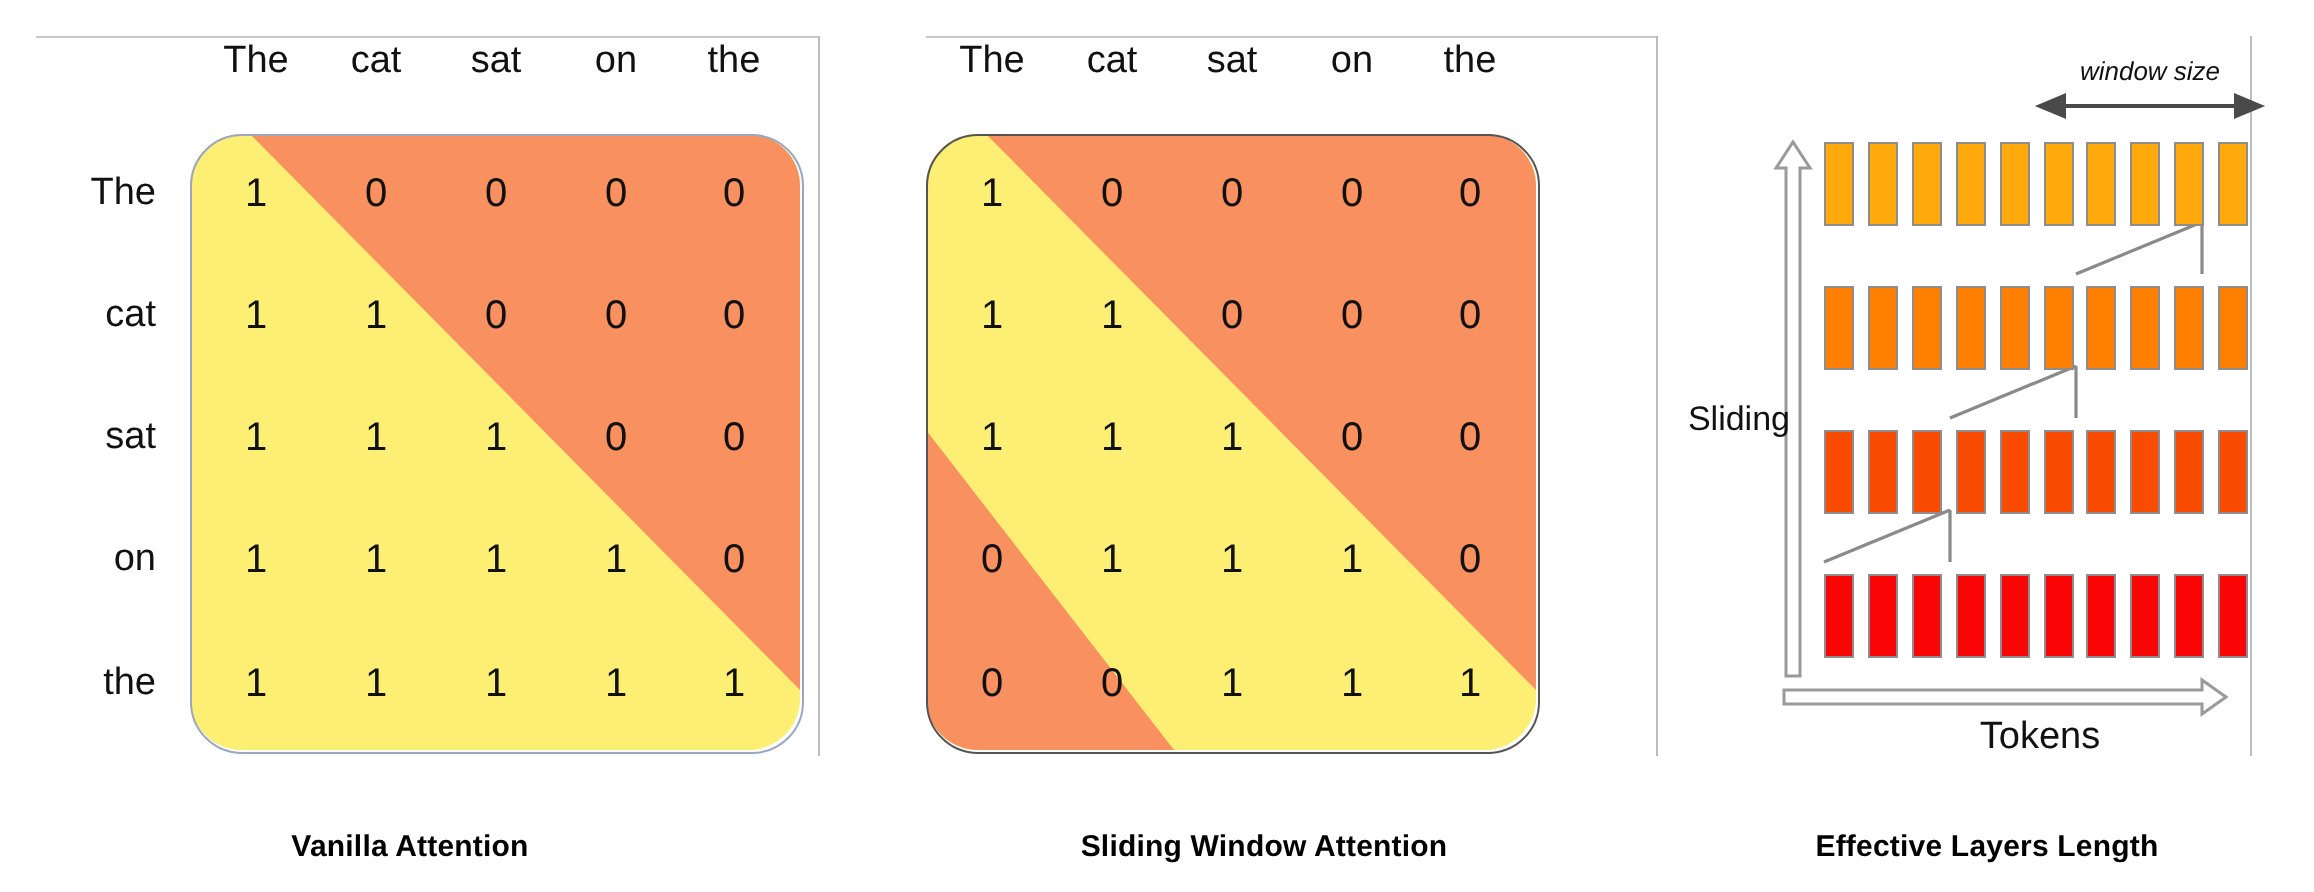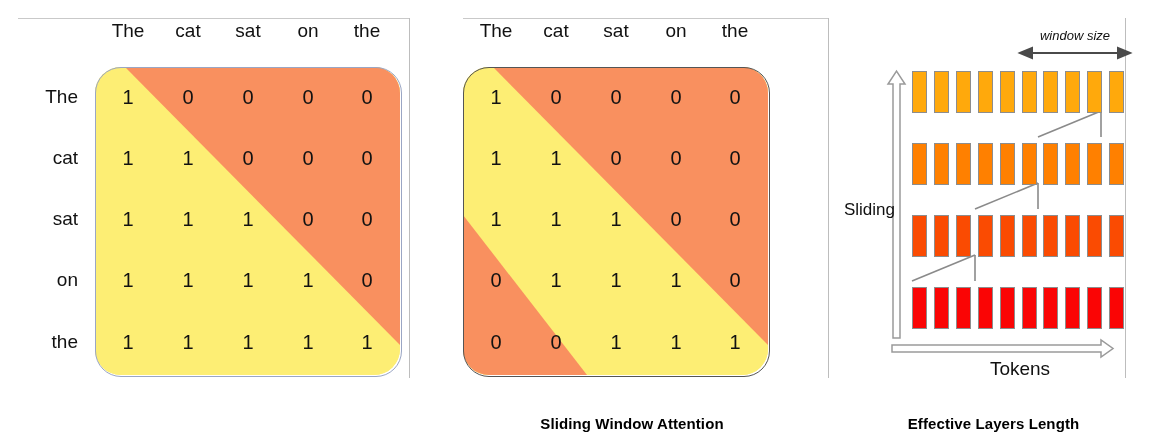--- a/index.html
+++ b/index.html
@@ -141,20 +141,21 @@
           <div class="cell" style="left: 272px; top: 213px;">0</div>
           <div class="cell" style="left: 33px; top: 275px;">1</div>
           <div class="cell" style="left: 93px; top: 275px;">1</div>
           <div class="cell" style="left: 153px; top: 275px;">1</div>
           <div class="cell" style="left: 213px; top: 275px;">1</div>
           <div class="cell" style="left: 272px; top: 275px;">1</div>
         </div>
     </div>
     <div class="box-outline" style="left:95px;top:67px;width:305px;height:308px;border:1.5px solid #9aa6c4;"></div>
 
+    <div class="caption" style="left:0;width:410px;">Vanilla Attention</div>
   </div>
 
   <div class="panel" style="left:410px;width:420px;">
 
     <div class="panel-topline" style="left:53px;top:18px;width:366px;"></div>
     <div class="panel-divider" style="left:418px;"></div>
 
     <div class="col-headers" id="p2-cols" style="left:53px;top:20px;width:305px;">
         <div class="col-h" style="position: absolute; left: 3px; width: 60px;">The</div>
         <div class="col-h" style="position: absolute; left: 63px; width: 60px;">cat</div>

